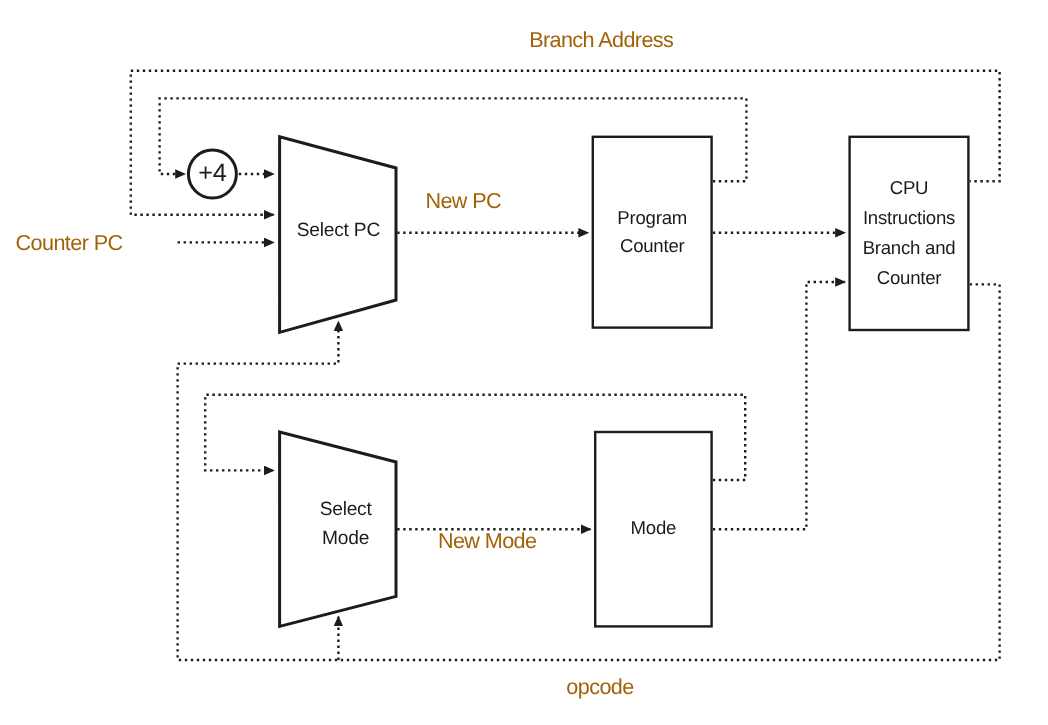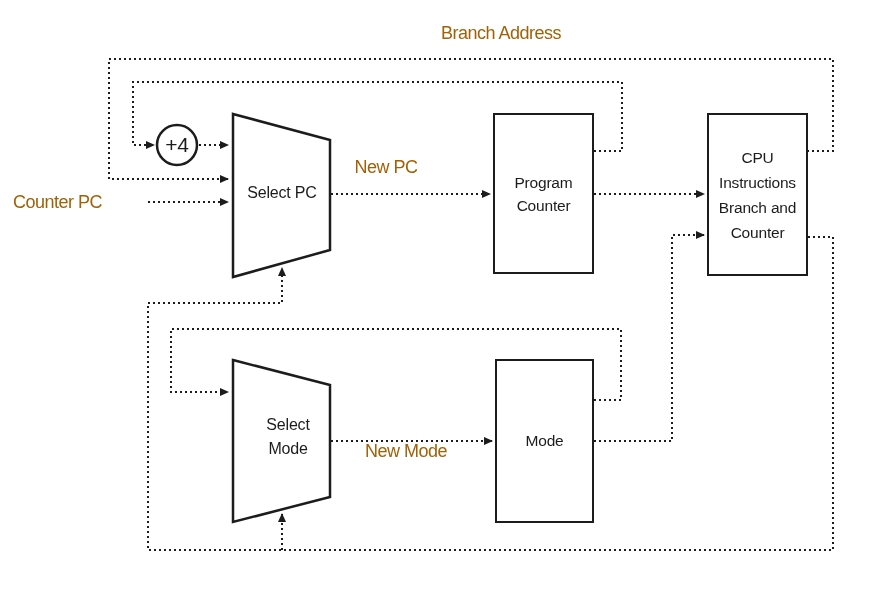--- a/index.html
+++ b/index.html
@@ -114,14 +114,15 @@
   <div class="node-label plus4" style="left:157px;top:131px;width:40px;height:28px;">+4</div>
 
   <div class="label-lg centered" style="left:401px;top:18px;width:200px;">Branch Address</div>
 
   <div class="label-lg" style="left:13px;top:187px;">Counter PC</div>
 
   <div class="label-lg centered" style="left:326px;top:152px;width:120px;">New PC</div>
 
   <div class="label-lg centered" style="left:345px;top:404px;width:122px;margin-top:32px;">New Mode</div>
 
+  <div class="label-lg centered" style="left:440px;top:557px;width:120px;">opcode</div>
 
 </div>
 
 </body></html>

